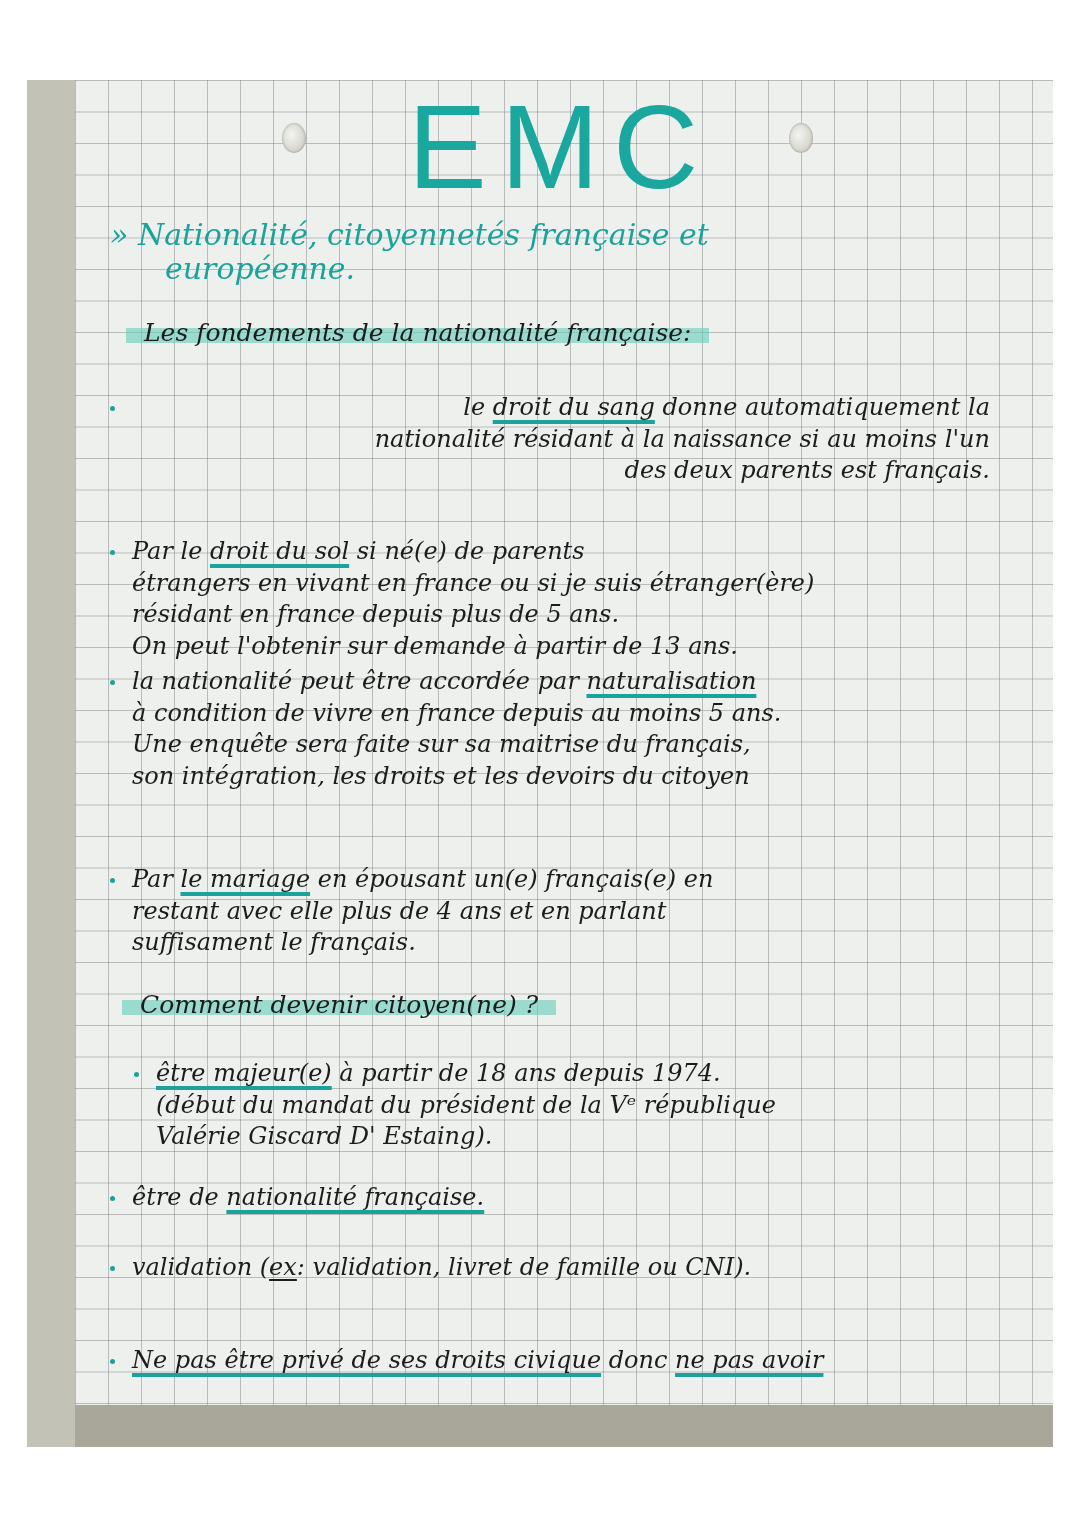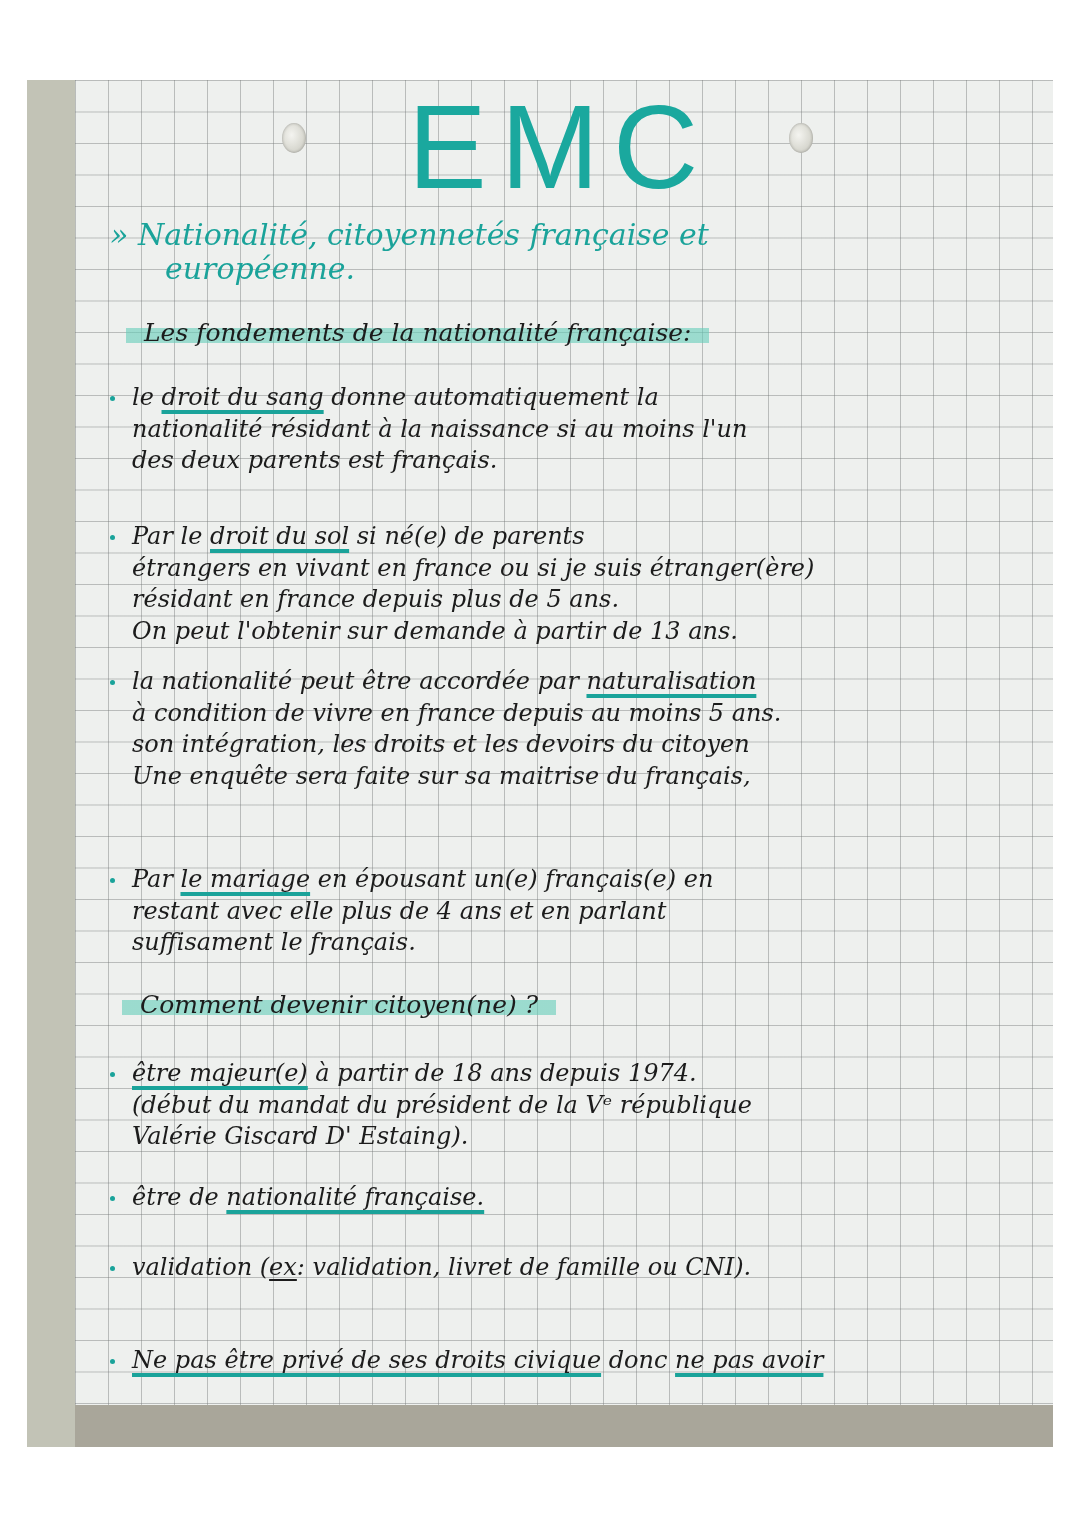--- a/index.html
+++ b/index.html
@@ -71,53 +71,53 @@
 <div class="title">EMC</div>
 
 <div class="subtitle">
   <span>»</span>
   <span>Nationalité, citoyennetés française et</span>
   <span class="line2">européenne.</span>
 </div>
 
 <div class="heading" style="left:126px; top:318px;">Les fondements de la nationalité française:</div>
 
-<div class="block" style="top:382px;">
+<div class="block" style="top:392px;text-align:right;">
   <span class="bullet"></span>
   <span class="line"><span>le </span><span class="u-teal">droit du sang</span><span> donne automatiquement la</span></span>
   <span class="line">nationalité résidant à la naissance si au moins l'un</span>
   <span class="line">des deux parents est français.</span>
 </div>
 
-<div class="block" style="top:521px;">
+<div class="block" style="top:536px;">
   <span class="bullet"></span>
   <span class="line"><span>Par le </span><span class="u-teal">droit du sol</span><span> si né(e) de parents</span></span>
   <span class="line">étrangers en vivant en france ou si je suis étranger(ère)</span>
   <span class="line">résidant en france depuis plus de 5 ans.</span>
   <span class="line">On peut l'obtenir sur demande à partir de 13 ans.</span>
 </div>
 
 <div class="block" style="top:666px;">
   <span class="bullet"></span>
   <span class="line"><span>la nationalité peut être accordée par </span><span class="u-teal">naturalisation</span><span></span></span>
   <span class="line">à condition de vivre en france depuis au moins 5 ans.</span>
+  <span class="line">Une enquête sera faite sur sa maitrise du français,</span>
   <span class="line">son intégration, les droits et les devoirs du citoyen</span>
-  <span class="line">Une enquête sera faite sur sa maitrise du français,</span>
 </div>
 
 <div class="block" style="top:864px;">
   <span class="bullet"></span>
   <span class="line"><span>Par </span><span class="u-teal">le mariage</span><span> en épousant un(e) français(e) en</span></span>
   <span class="line">restant avec elle plus de 4 ans et en parlant</span>
   <span class="line">suffisament le français.</span>
 </div>
 
 <div class="heading" style="left:122px; top:990px;">Comment devenir citoyen(ne) ?</div>
 
-<div class="block" style="top:1058px;">
+<div class="block" style="top:1058px;margin-left:24px;">
   <span class="bullet"></span>
   <span class="line"><span></span><span class="u-teal">être majeur(e)</span><span> à partir de 18 ans depuis 1974.</span></span>
   <span class="line">(début du mandat du président de la Vᵉ république</span>
   <span class="line">Valérie Giscard D' Estaing).</span>
 </div>
 
 <div class="block" style="top:1182px;">
   <span class="bullet"></span>
   <span class="line"><span>être de </span><span class="u-teal">nationalité française.</span><span></span></span>
 </div>

